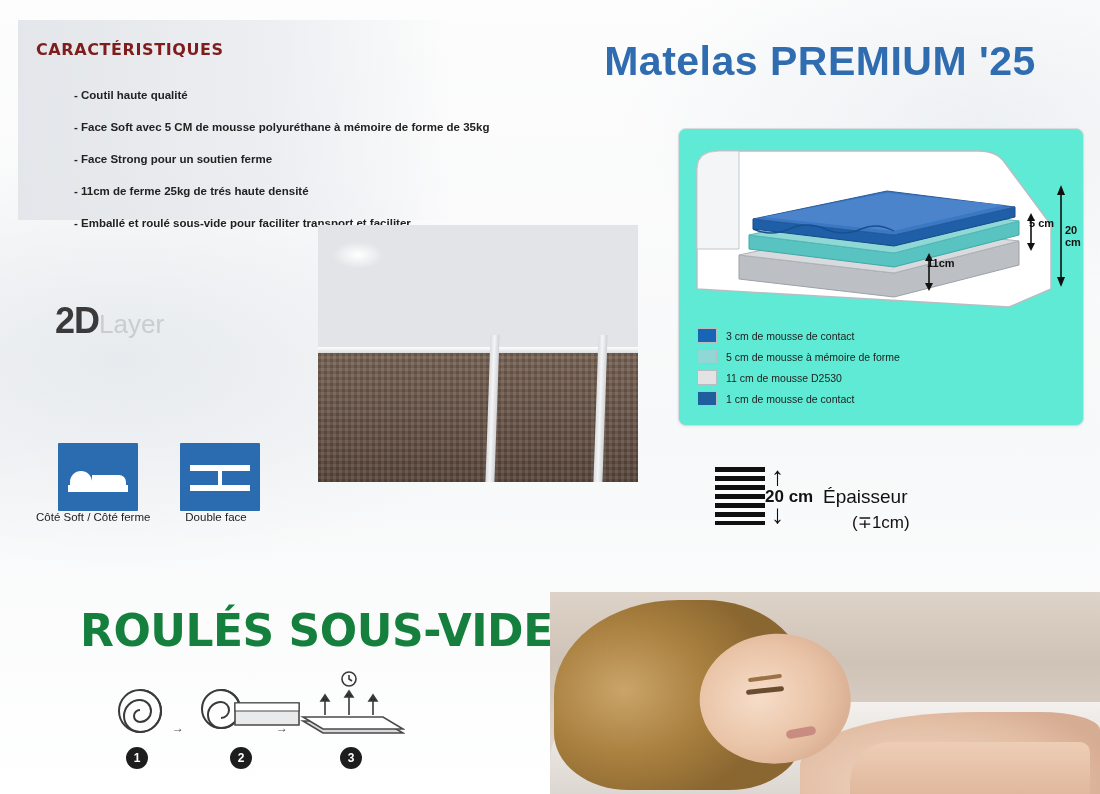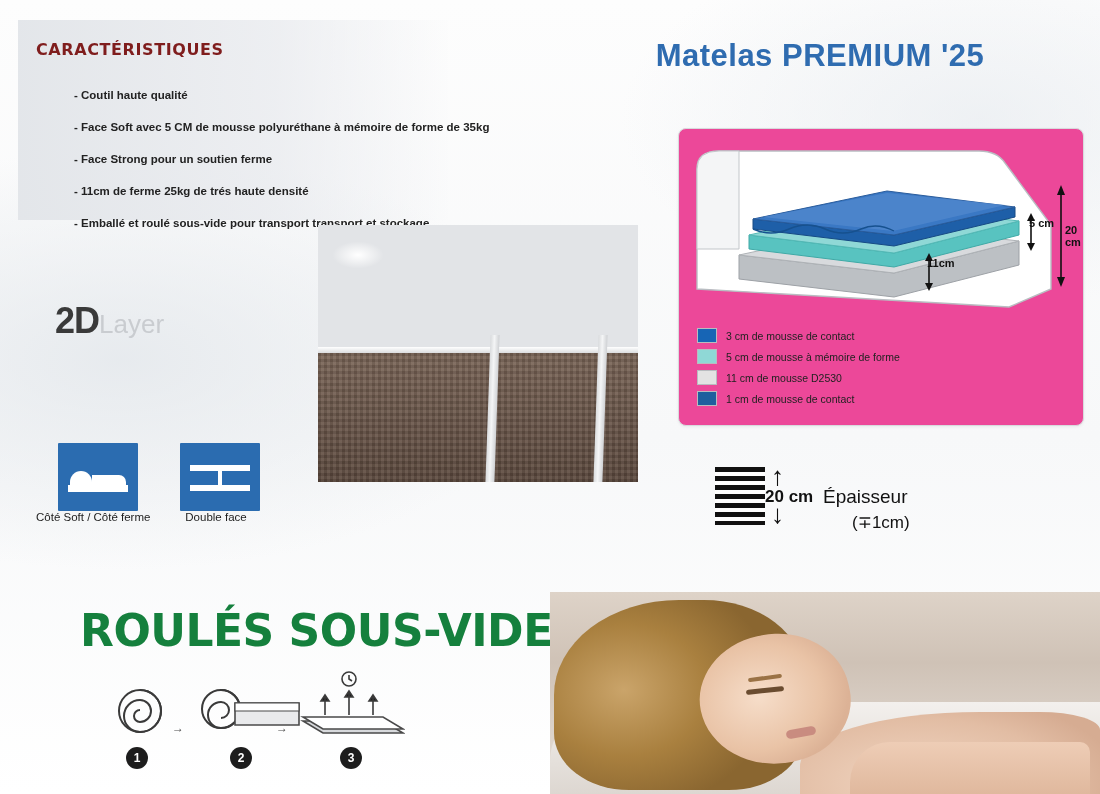--- a/index.html
+++ b/index.html
@@ -33,21 +33,21 @@
     list-style:none;
     font-size:11.5px; font-weight:bold; color:#222;
     margin:0 0 18px 8px; line-height:14px;
     white-space:nowrap;
   }
 
   
   .main-title {
     position:absolute; left:560px; top:38px; width:520px;
     text-align:center;
-    font-size:31px; font-weight:bold; color:#2f6cb0;
+    font-size:41px; font-weight:bold; color:#2f6cb0;
     letter-spacing:0.5px;
   }
 
   
   .logo2d {
     position:absolute; left:55px; top:300px;
     font-size:36px; font-weight:bold; color:#3a3a3a; letter-spacing:-1px;
   }
   .logo2d .layer {
     font-size:26px; font-weight:normal; color:#c9ccd0; letter-spacing:0px;
@@ -119,21 +119,21 @@
     transform:skewX(-2deg);
   }
   .photo .trim {
     position:absolute; left:0; top:122px; width:320px; height:8px;
     background:linear-gradient(180deg,#ffffff,#cfd2d5);
   }
 
   
   .card {
     position:absolute; left:678px; top:128px; width:404px; height:296px;
-    background:#ec4899; border:1px solid #d8dadd; border-radius:8px;
+    background:#5eead4; border:1px solid #d8dadd; border-radius:8px;
     box-shadow:0 1px 3px rgba(0,0,0,0.06);
   }
   .diagram { position:absolute; left:0; top:0; width:404px; height:190px; }
   .legend { position:absolute; left:18px; top:196px; width:370px; }
   .legend-row { display:flex; align-items:center; height:21px; }
   .legend-sw { width:18px; height:13px; margin-right:9px; border:1px solid #b9bcc0; }
   .legend-tx { font-size:10.5px; color:#222; }
 
   
   .thick { position:absolute; left:715px; top:465px; width:330px; height:75px; }
@@ -220,21 +220,21 @@
 
 <div class="bg-soft"></div>
 
 <div class="carac"></div>
 <div class="carac-title">CARACTÉRISTIQUES</div>
 <ul class="carac-list">
   <li>- Coutil haute qualité</li>
   <li>- Face Soft avec 5 CM de mousse polyuréthane à mémoire de forme de 35kg</li>
   <li>- Face Strong pour un soutien ferme</li>
   <li>- 11cm de ferme 25kg de trés haute densité</li>
-  <li>- Emballé et roulé sous-vide pour transport transport et stockage</li>
+  <li>- Emballé et roulé sous-vide pour faciliter transport et faciliter</li>
 </ul>
 
 <div class="main-title">Matelas PREMIUM '25</div>
 
 <div class="logo2d">
   <span>2D</span><span class="layer">Layer</span>
 </div>
 
 <div class="feat feat-soft">
   <div class="box">

